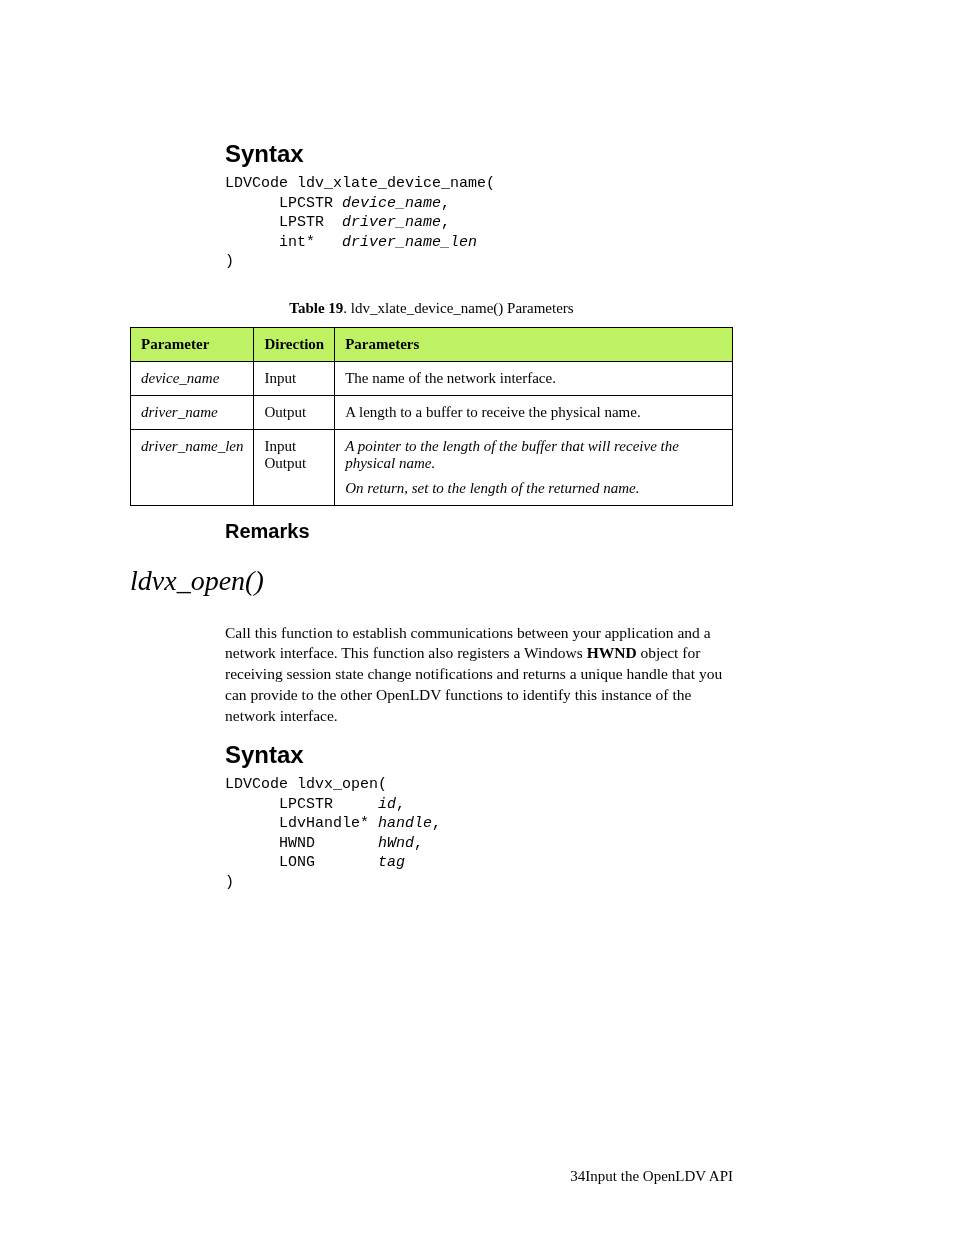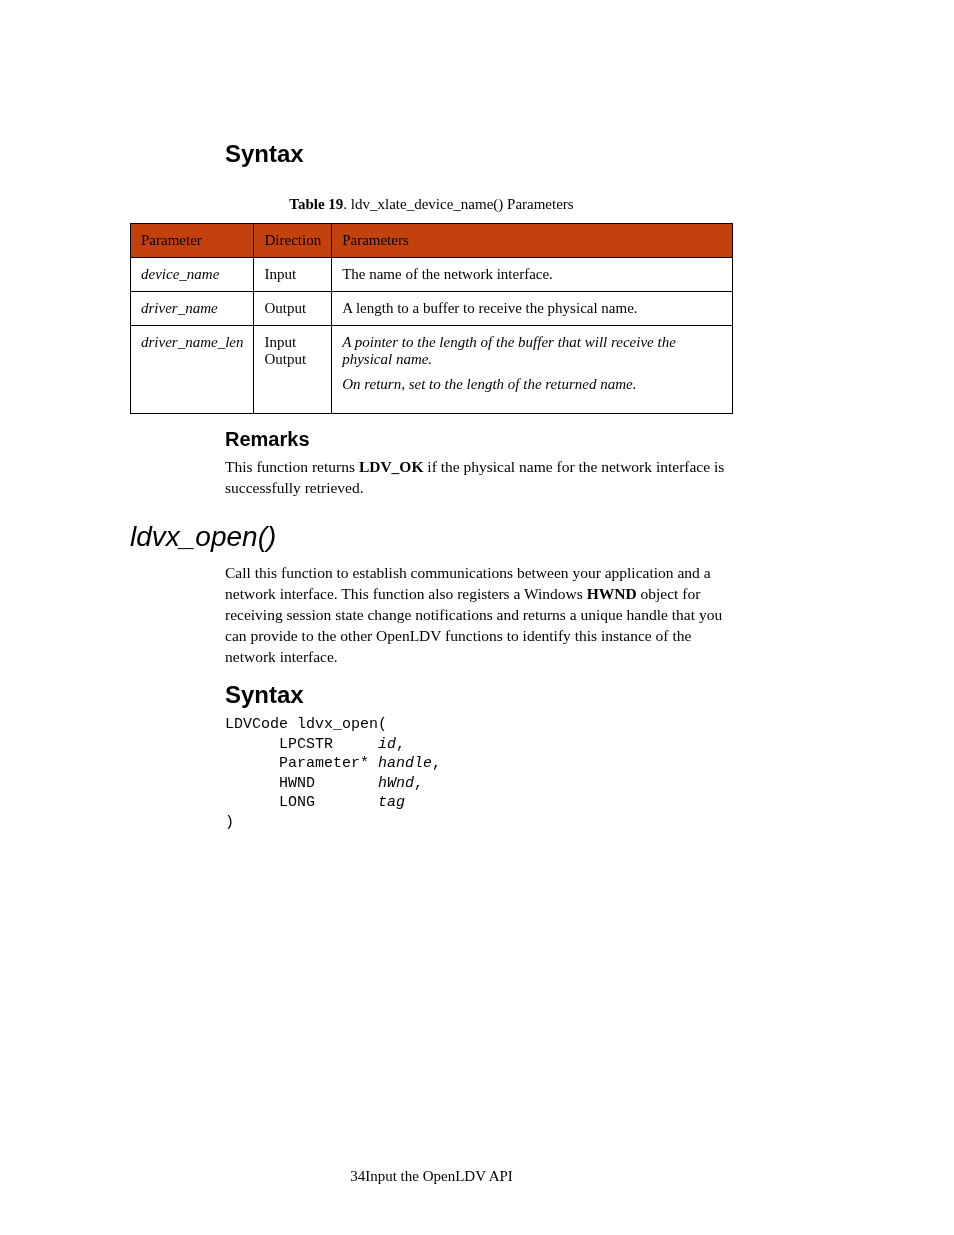--- a/index.html
+++ b/index.html
@@ -50,55 +50,60 @@
     width: 100%;
     font-size: 15px;
   }
   table.params th, table.params td {
     border: 1px solid #000;
     padding: 8px 10px;
     text-align: left;
     vertical-align: top;
   }
   table.params th {
-    background: #c2410c;
-    font-weight: normal;
+    background: #bef264;
+    font-weight: bold;
   }
   table.params td.param-name { font-style: italic; }
   .body-text {
     font-size: 15.5px;
     line-height: 1.35;
     margin: 4px 0 14px 0;
   }
   h1.func {
-    font-family: Liberation Sans, sans-serif;
+    font-family: Liberation Serif, serif;
     font-style: italic;
     font-weight: normal;
     font-size: 28px;
-    margin: 22px 0 10px 0;
+    margin: 22px 0 26px 0;
   }
   .footer {
     position: absolute;
     bottom: 50px;
     left: 130px;
     right: 115px;
     font-size: 15px;
     display: flex;
-    justify-content: center;
+    justify-content: flex-end;
   }
   .row3-desc p { margin: 0 0 8px 0; font-style: italic; }
-  .row3-desc p:last-child { margin-bottom: 12px; }
+  .row3-desc p:last-child { margin-bottom: 0; }
 </style>
 </head>
 <body>
 
 <div class="page">
 
   <div class="indent">
     <h2 class="syntax">Syntax</h2>
+    <pre class="code"><span>LDVCode ldv_xlate_device_name(</span>
+<span>      LPCSTR </span><span class="italic">device_name</span><span>,</span>
+<span>      LPSTR  </span><span class="italic">driver_name</span><span>,</span>
+<span>      int*   </span><span class="italic">driver_name_len</span>
+<span>)</span></pre>
   </div>
 
   <div class="table-caption">
     <b>Table 19</b><span>. ldv_xlate_device_name() Parameters</span>
   </div>
 
   <table class="params">
     <thead>
       <tr>
         <th>Parameter</th>
@@ -126,36 +131,33 @@
         <td class="row3-desc">
           <p>A pointer to the length of the buffer that will receive the physical name.</p>
           <p>On return, set to the length of the returned name.</p>
         </td>
       </tr>
     </tbody>
   </table>
 
   <div class="indent">
     <h2 class="remarks">Remarks</h2>
-    <p class="body-text">
-      <span>This function returns </span><b>LDV_OK</b><span> if the physical name for the network interface is successfully retrieved.</span>
-    </p>
   </div>
 
   <h1 class="func">ldvx_open()</h1>
 
   <div class="indent">
     <p class="body-text">
       <span>Call this function to establish communications between your application and a network interface.  This function also registers a Windows </span><b>HWND</b><span> object for receiving session state change notifications and returns a unique handle that you can provide to the other OpenLDV functions to identify this instance of the network interface.</span>
     </p>
 
     <h2 class="syntax">Syntax</h2>
     <pre class="code"><span>LDVCode ldvx_open(</span>
 <span>      LPCSTR     </span><span class="italic">id</span><span>,</span>
-<span>      Parameter* </span><span class="italic">handle</span><span>,</span>
+<span>      LdvHandle* </span><span class="italic">handle</span><span>,</span>
 <span>      HWND       </span><span class="italic">hWnd</span><span>,</span>
 <span>      LONG       </span><span class="italic">tag</span>
 <span>)</span></pre>
   </div>
 
   <div class="footer">
     <span>34</span>
     <span>Input the OpenLDV API</span>
   </div>
 </div>

